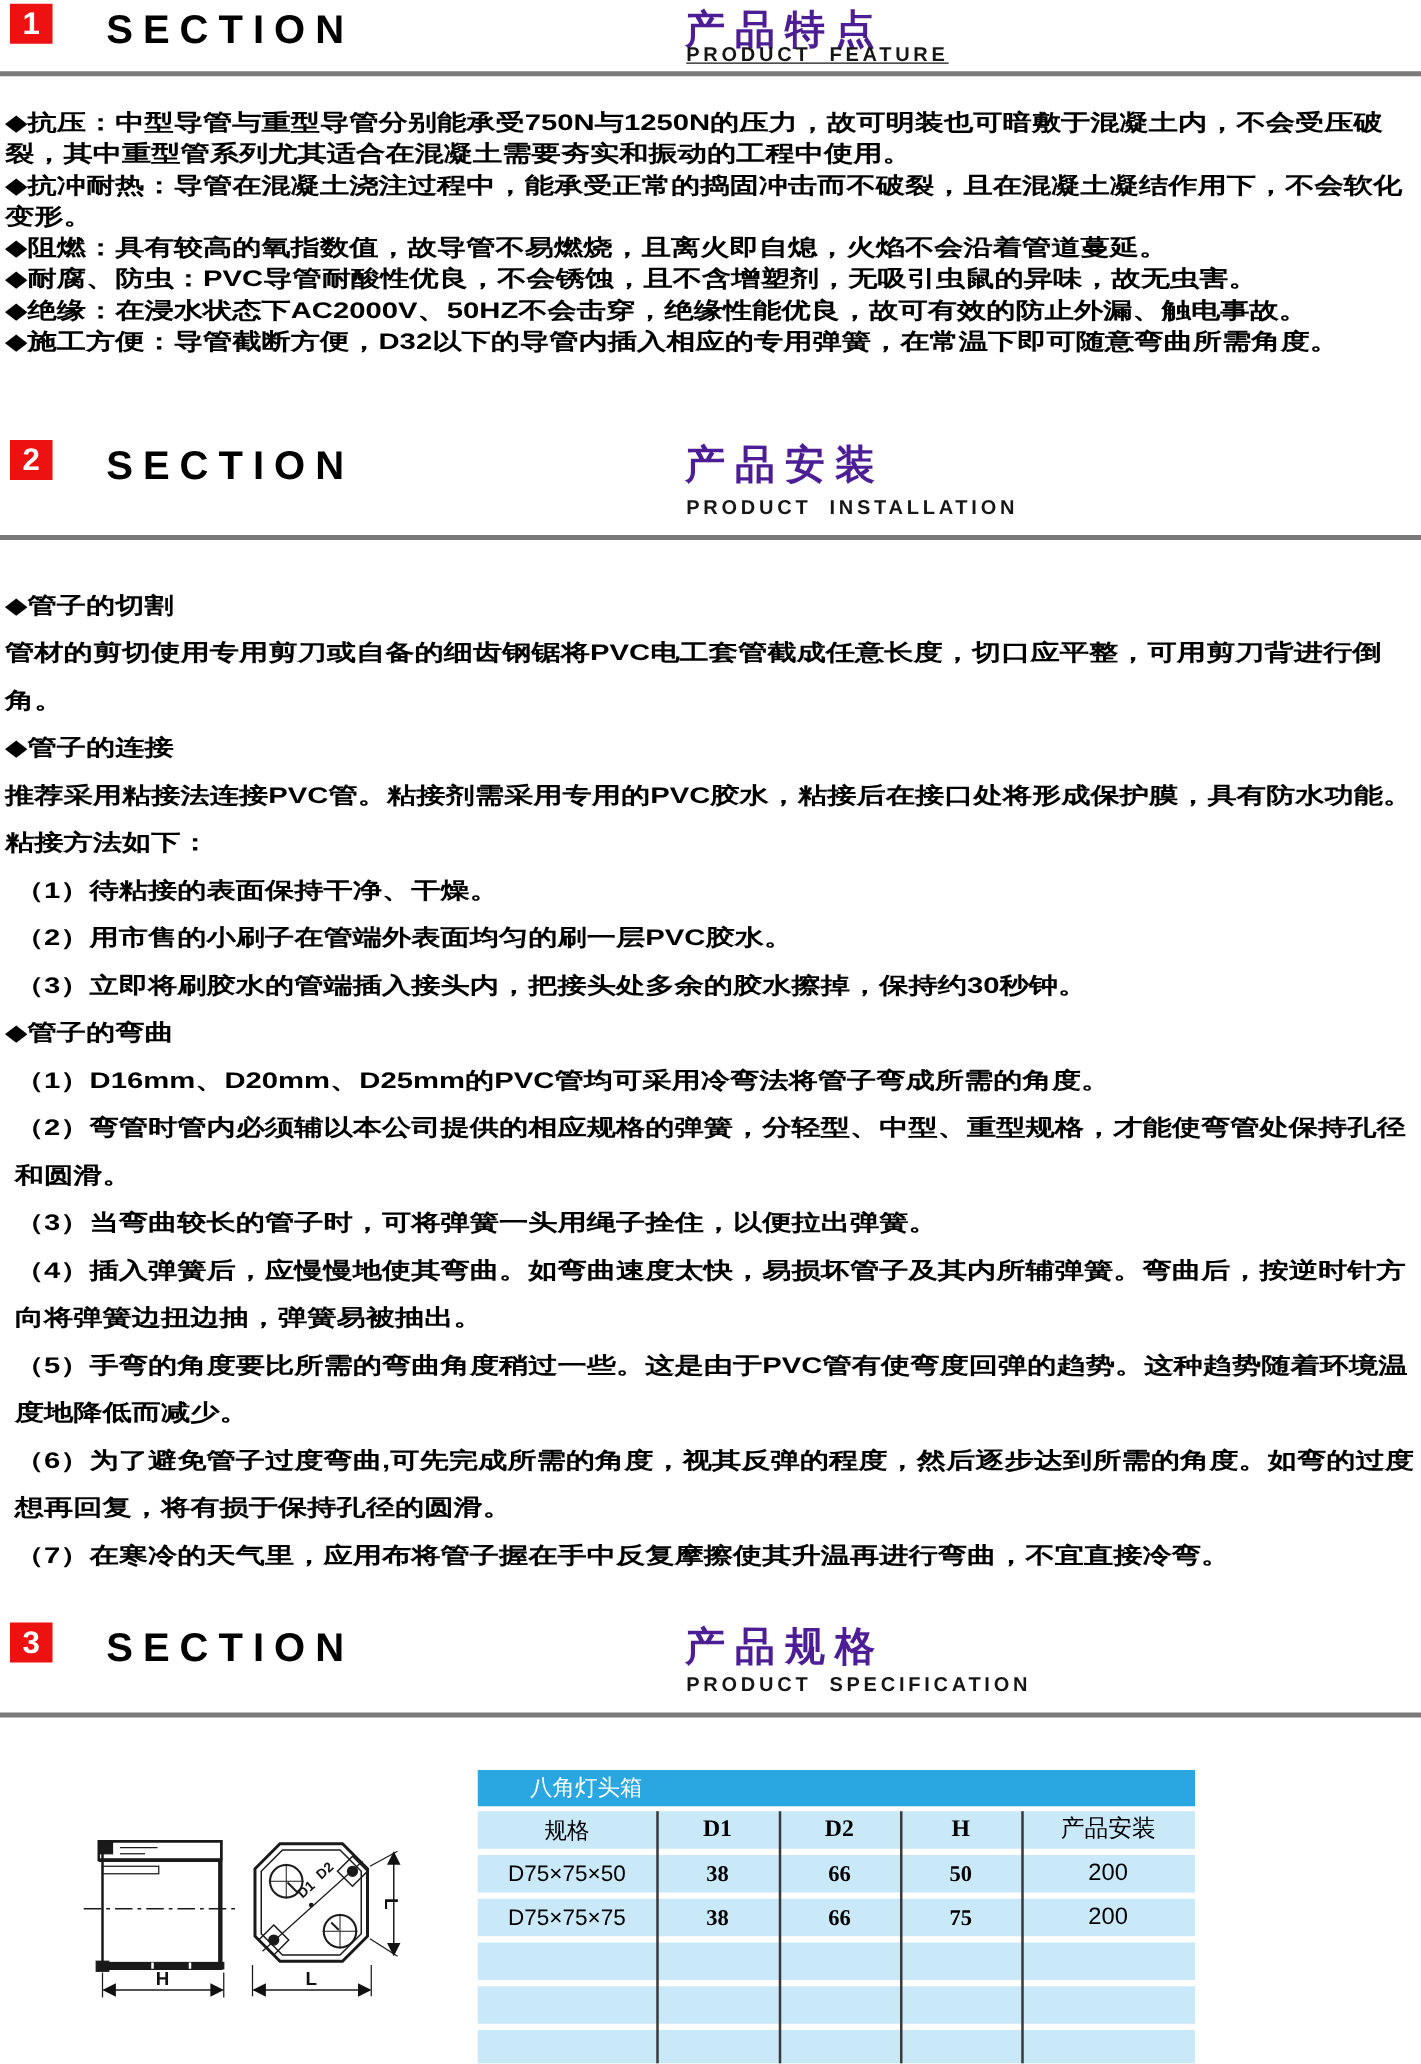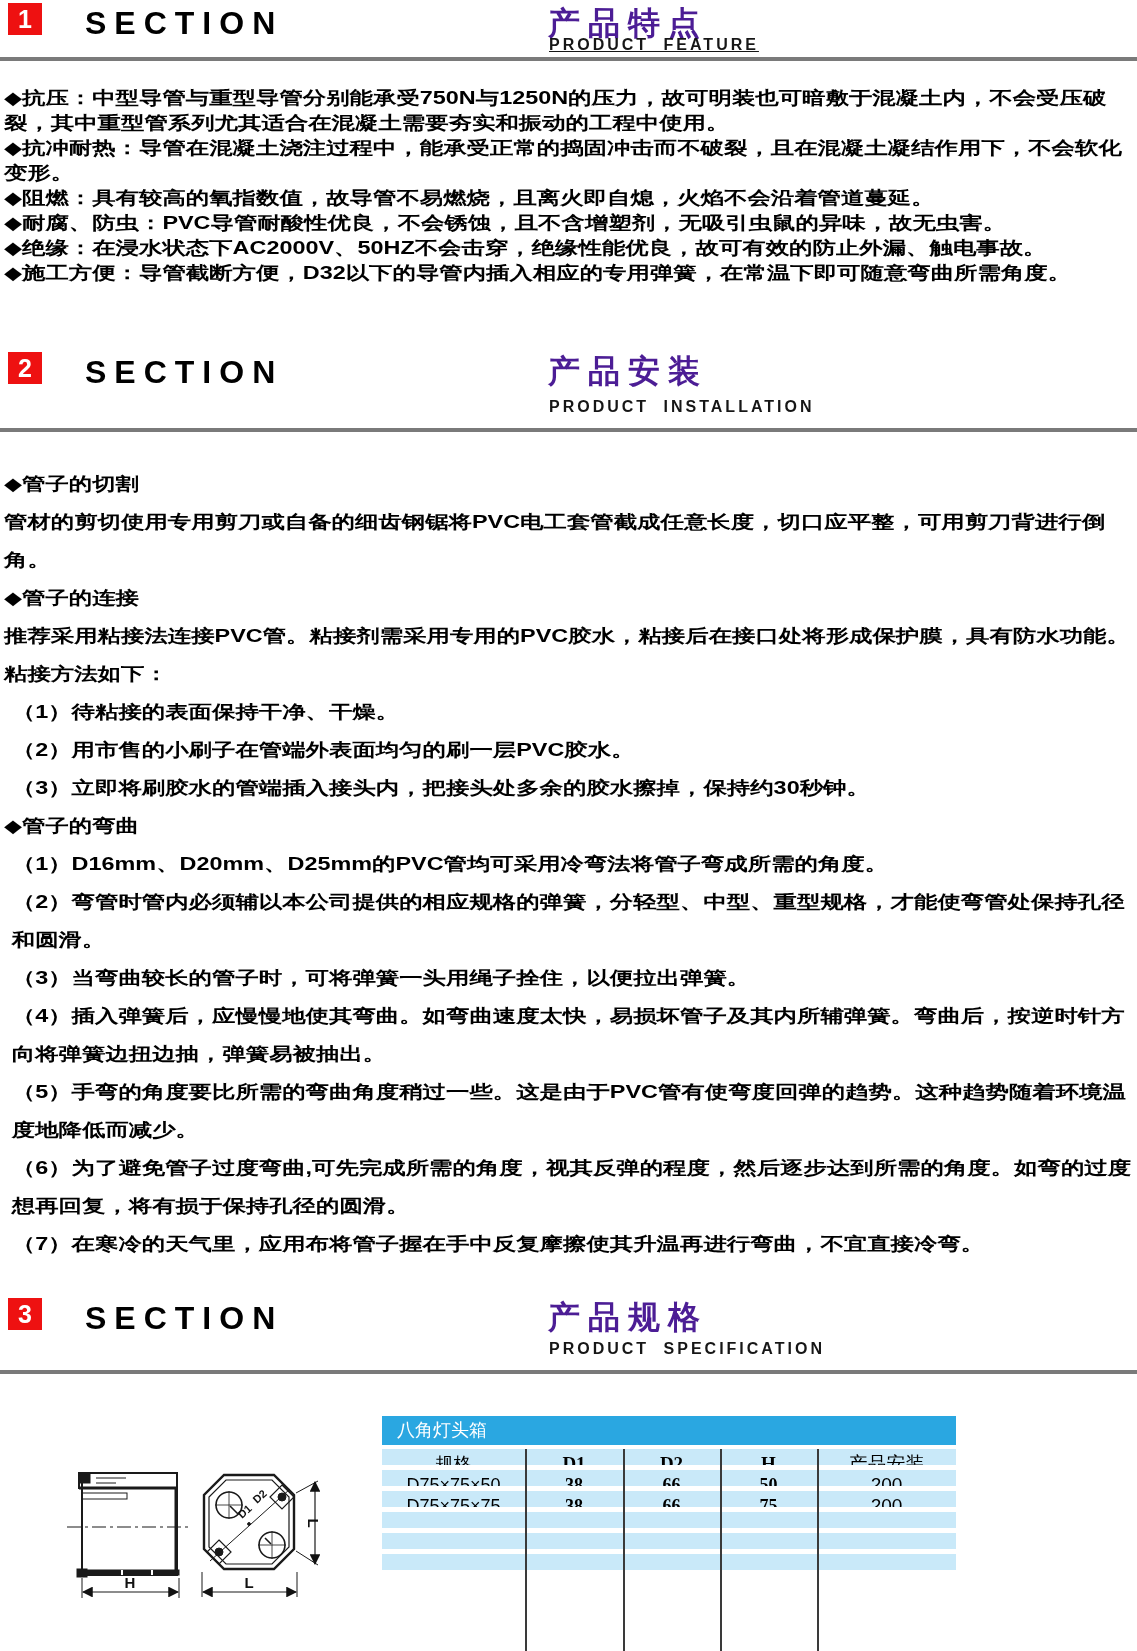--- a/index.html
+++ b/index.html
@@ -25,23 +25,23 @@
   #s3-cn{left:548px;top:1296px;}#s3-en{left:549px;top:1340px;}#rule3{top:1370px;}
 
   
   .stretch{width:874px;transform:scaleX(1.3);transform-origin:0 0;}
   .features{position:absolute;left:4px;top:86px;font-size:18px;line-height:25px;font-weight:bold;}
   .install{position:absolute;left:4px;top:465px;font-size:18px;line-height:38px;font-weight:bold;}
   .install .num{padding-left:6px;}
 
   
   .spec-table{position:absolute;left:382px;top:1416px;width:574px;height:235px;overflow:hidden;}
-  .tbl-title{height:29px;line-height:29px;background:#2aa7e1;color:#fff;font-size:18px;padding-left:15px;box-sizing:border-box;}
+  .tbl-title{height:29px;line-height:29px;background:#2aa7e1;color:#fff;font-size:18px;padding-left:42px;box-sizing:border-box;}
   .tbl-rows{margin-top:4px;}
-  .tbl-row{display:flex;height:16px;margin-bottom:5px;background:#c9e9f9;}
+  .tbl-row{display:flex;height:30px;margin-bottom:5px;background:#c9e9f9;}
   .cell{text-align:center;line-height:30px;font-size:18px;overflow:hidden;}
   .c0{width:143px;} .c1{width:98px;} .c2{width:97px;} .c3{width:97px;} .c4{width:139px;}
   .serif{font-family:"Liberation Serif","DejaVu Serif",serif;font-weight:bold;}
   .hdr .c1,.hdr .c2,.hdr .c3{font-weight:bold;font-size:19px;}
   .c4{font-size:19px;}
   .vline{position:absolute;top:33px;height:202px;width:2px;background:#3a3a3a;}
   #v1{left:143px;} #v2{left:241px;} #v3{left:338px;} #v4{left:435px;}
 
   
   .diagram{position:absolute;left:52px;top:1395px;}

